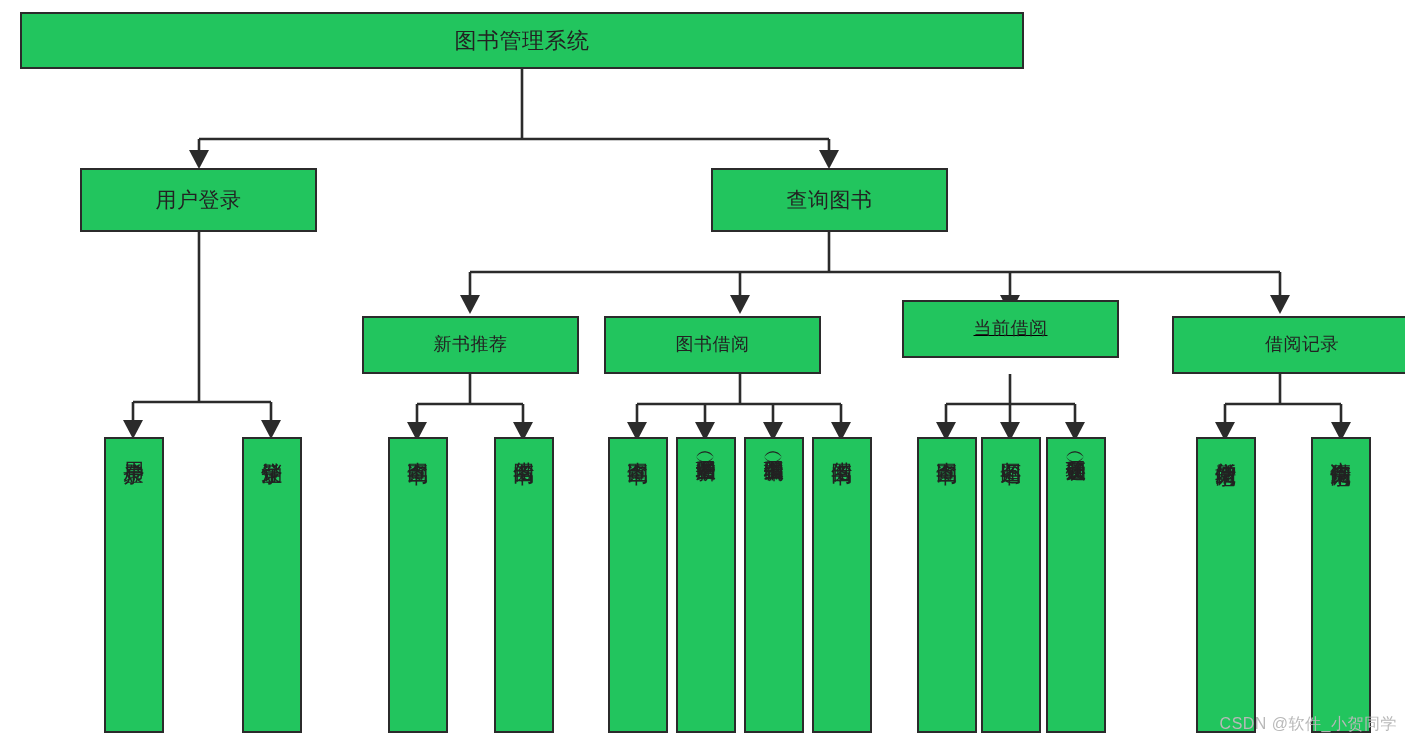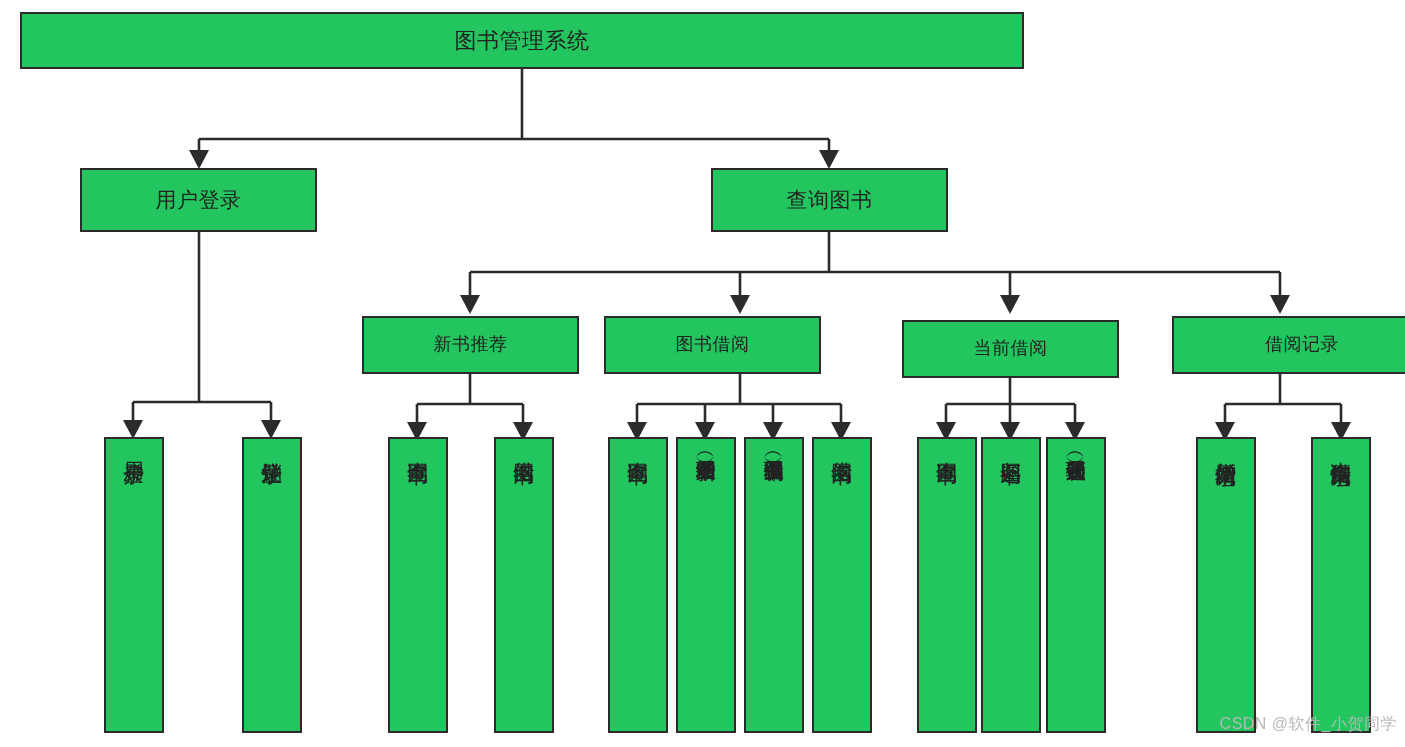--- a/index.html
+++ b/index.html
@@ -141,21 +141,21 @@
   <div class="node-box node-l2" style="left:711px; top:168px; width:237px; height:64px;">
     <span class="node-label">查询图书</span>
   </div>
 
   <div class="node-box node-l3" style="left:362px; top:316px; width:217px; height:58px;">
     <span class="node-label">新书推荐</span>
   </div>
   <div class="node-box node-l3" style="left:604px; top:316px; width:217px; height:58px;">
     <span class="node-label">图书借阅</span>
   </div>
-  <div class="node-box node-l3" style="left:902px; top:320px; width:217px; height:58px;">
+  <div class="node-box node-l3" style="left:902px; top:300px; width:217px; height:58px;text-decoration:underline;">
     <span class="node-label">当前借阅</span>
   </div>
   <div class="node-box node-l3" style="left:1172px; top:316px; width:260px; height:58px;">
     <span class="node-label">借阅记录</span>
   </div>
 
   <div class="node-box node-leaf" style="left:104px; top:437px; width:60px; height:296px;">
     <span class="node-label">用户登录</span>
   </div>
   <div class="node-box node-leaf" style="left:242px; top:437px; width:60px; height:296px;">

